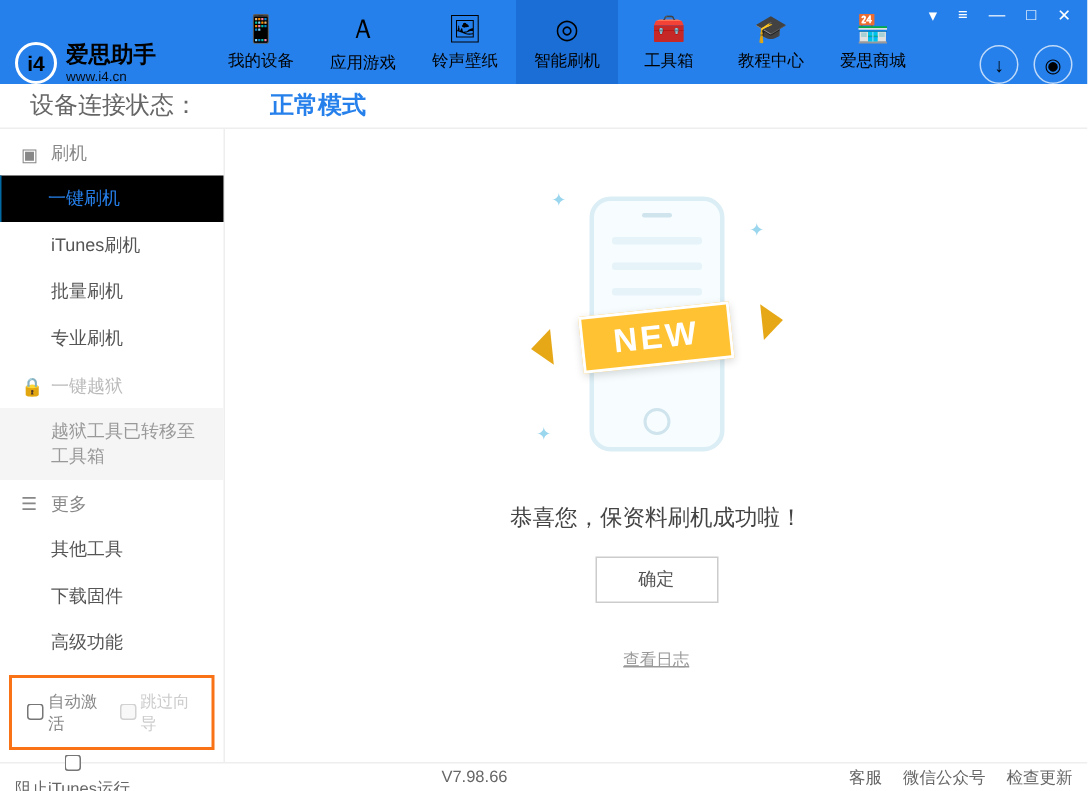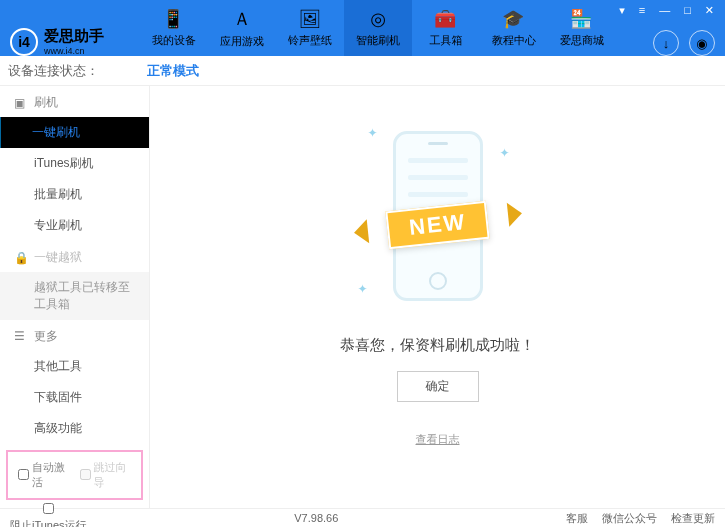--- a/index.html
+++ b/index.html
@@ -12,34 +12,34 @@
 .logo-sub { font-size: 9px; opacity: 0.9; }
 .nav-tabs { display: flex; height: 100%; }
 .nav-tab { width: 68px; height: 56px; display: flex; flex-direction: column; align-items: center; justify-content: center; gap: 3px; cursor: pointer; font-size: 11px; }
 .nav-tab.active { background: #1a6ed6; }
 .nav-tab-icon { font-size: 18px; }
 .header-right { margin-left: auto; display: flex; align-items: center; gap: 10px; }
 .win-controls { display: flex; gap: 8px; font-size: 11px; position: absolute; top: 4px; right: 8px; color: #fff; }
 .win-ctrl { cursor: pointer; padding: 0 3px; }
 .circle-btn { width: 26px; height: 26px; border: 1.5px solid rgba(255,255,255,0.7); border-radius: 50%; display: flex; align-items: center; justify-content: center; cursor: pointer; font-size: 13px; }
 
-.status-bar { height: 30px; display: flex; align-items: center; padding: 0 8px; font-size: 13px; color: #666; border-bottom: 1px solid #eee; }
+.status-bar { height: 30px; display: flex; align-items: center; padding: 0 20px; font-size: 16px; color: #666; border-bottom: 1px solid #eee; }
 .status-bar .mode { color: #2680eb; font-weight: bold; margin-left: 48px; }
 
 .body { display: flex; height: 422px; }
 
 .sidebar { width: 150px; border-right: 1px solid #eee; overflow-y: auto; font-size: 12px; color: #555; }
 .side-section { padding: 8px 12px 6px 14px; display: flex; align-items: center; gap: 6px; color: #888; }
 .side-section .icon { width: 14px; }
 .side-item { padding: 7px 12px 7px 34px; cursor: pointer; }
 .side-item.active { background: #000000; color: #2680eb; border-left: 1px solid #0369a1; padding-left: 31px; }
 .side-disabled { color: #bbb; }
 .side-multiline { padding: 7px 12px 7px 34px; background: #f5f5f5; color: #999; line-height: 1.4; cursor: pointer; }
 
-.checkbox-row { padding: 8px 10px; border: 2px solid #f9a8d4; margin: 6px 6px; display: flex; gap: 10px; align-items: center; font-size: 11px; color: #888; }
+.checkbox-row { padding: 8px 10px; border: 2px solid #f97316; margin: 6px 6px; display: flex; gap: 10px; align-items: center; font-size: 11px; color: #888; }
 .checkbox-row label { display: flex; align-items: center; gap: 3px; cursor: pointer; }
 .checkbox-row .faded { color: #ccc; }
 
 .device-info { padding: 8px 12px; font-size: 11px; color: #2680eb; font-weight: bold; display: flex; align-items: center; gap: 4px; }
 
 .main { flex: 1; display: flex; flex-direction: column; align-items: center; padding-top: 30px; }
 .illustration { width: 160px; height: 200px; position: relative; display: flex; align-items: center; justify-content: center; }
 .phone { width: 90px; height: 170px; background: #f7fdff; border: 3px solid #dceef5; border-radius: 14px; position: relative; }
 .phone::before { content: ""; position: absolute; top: 8px; left: 50%; transform: translateX(-50%); width: 20px; height: 3px; background: #cfe4ed; border-radius: 2px; }
 .phone::after { content: ""; position: absolute; bottom: 8px; left: 50%; transform: translateX(-50%); width: 14px; height: 14px; border: 2px solid #cfe4ed; border-radius: 50%; }

